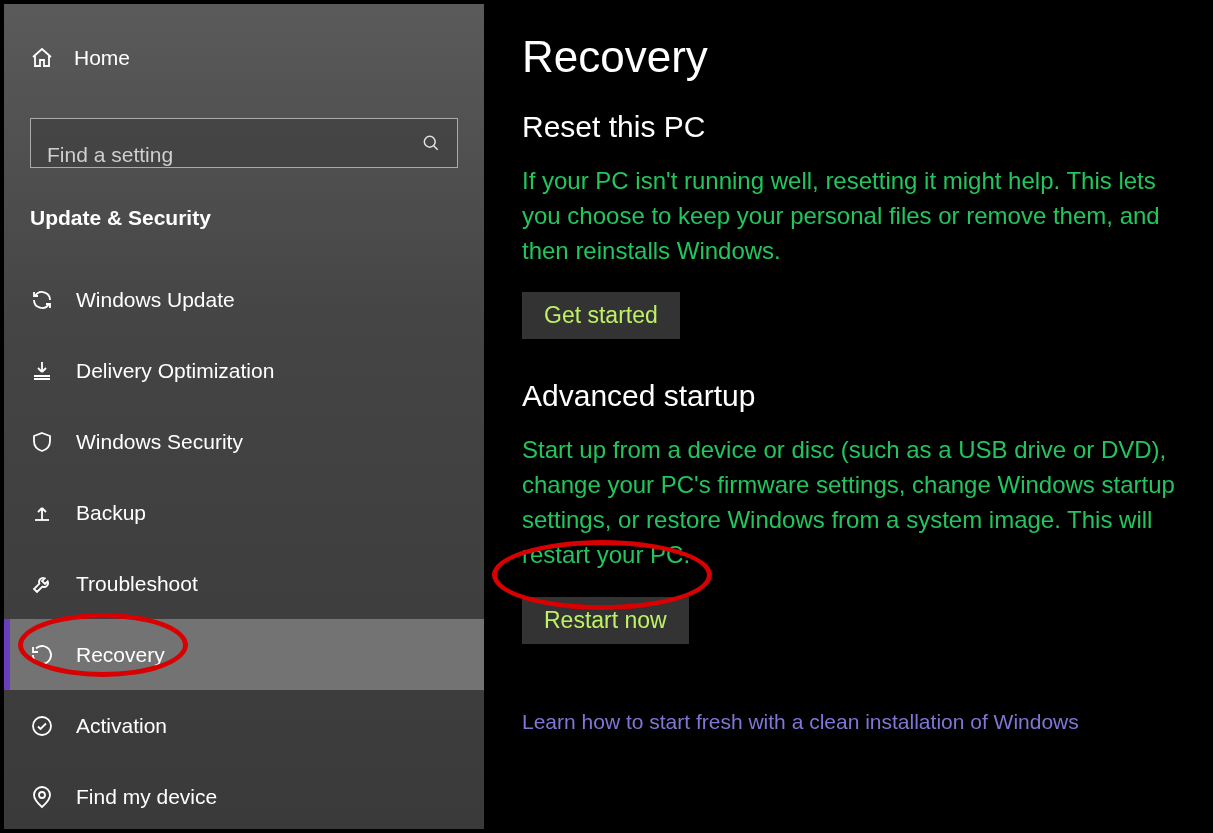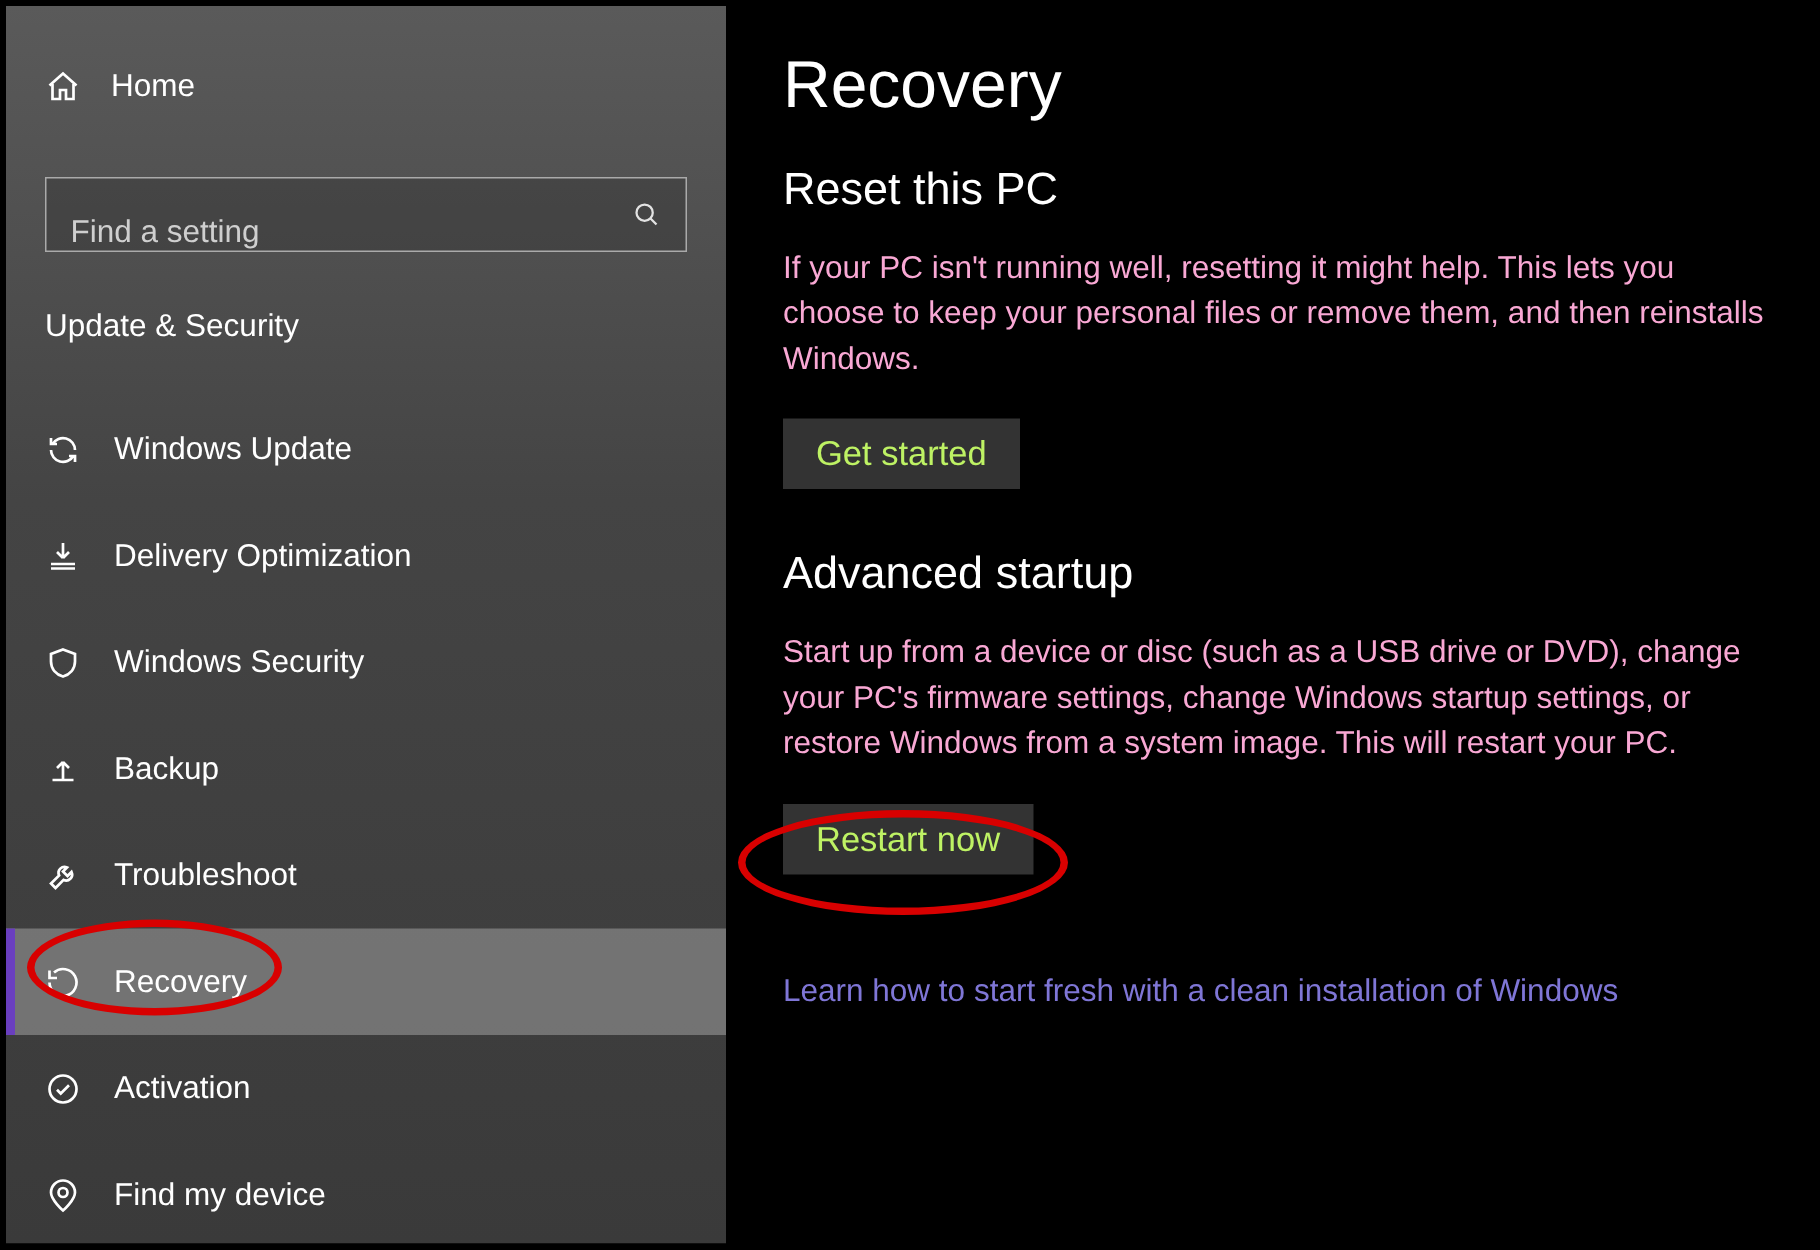--- a/index.html
+++ b/index.html
@@ -49,21 +49,21 @@
       font-size: 21px;
       font-family: inherit;
       font-weight: 300;
       margin-top: 24px;
     }
     .search-box input::placeholder { color: #cfcfcf; }
     .search-box svg { width: 20px; height: 20px; opacity: .85; }
     .category-label {
       padding: 38px 26px 14px 26px;
       font-size: 21px;
-      font-weight: 400;
+      font-weight: 700;
       color: #fff;
     }
     .nav-list { margin-top: 20px; }
     .nav-item {
       display: flex;
       align-items: center;
       gap: 22px;
       padding: 0 26px;
       height: 71px;
       cursor: pointer;
@@ -93,25 +93,25 @@
       font-size: 44px;
       font-weight: 350;
       margin-bottom: 28px;
     }
     .section-h {
       font-size: 30px;
       font-weight: 350;
       margin-bottom: 20px;
     }
     .section-p {
-      font-size: 21px;
+      font-size: 24px;
       font-weight: 300;
       line-height: 1.45;
       max-width: 680px;
-      color: #f9a8d4;
+      color: #22c55e;
     }
     .btn {
       display: inline-block;
       background: #333;
       color: #bef264;
       border: none;
       font-size: 23px;
       font-weight: 300;
       padding: 10px 22px;
       margin-top: 24px;

